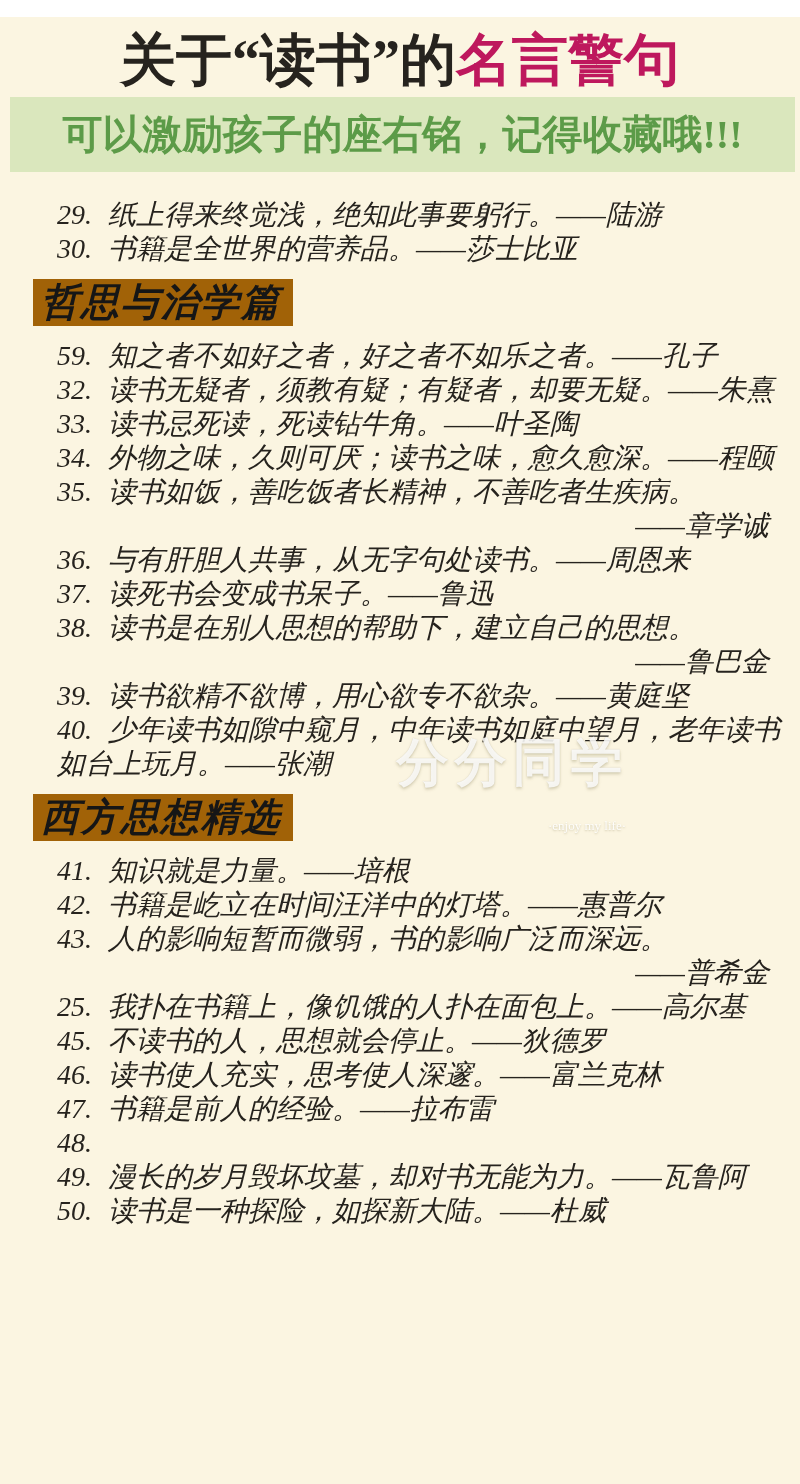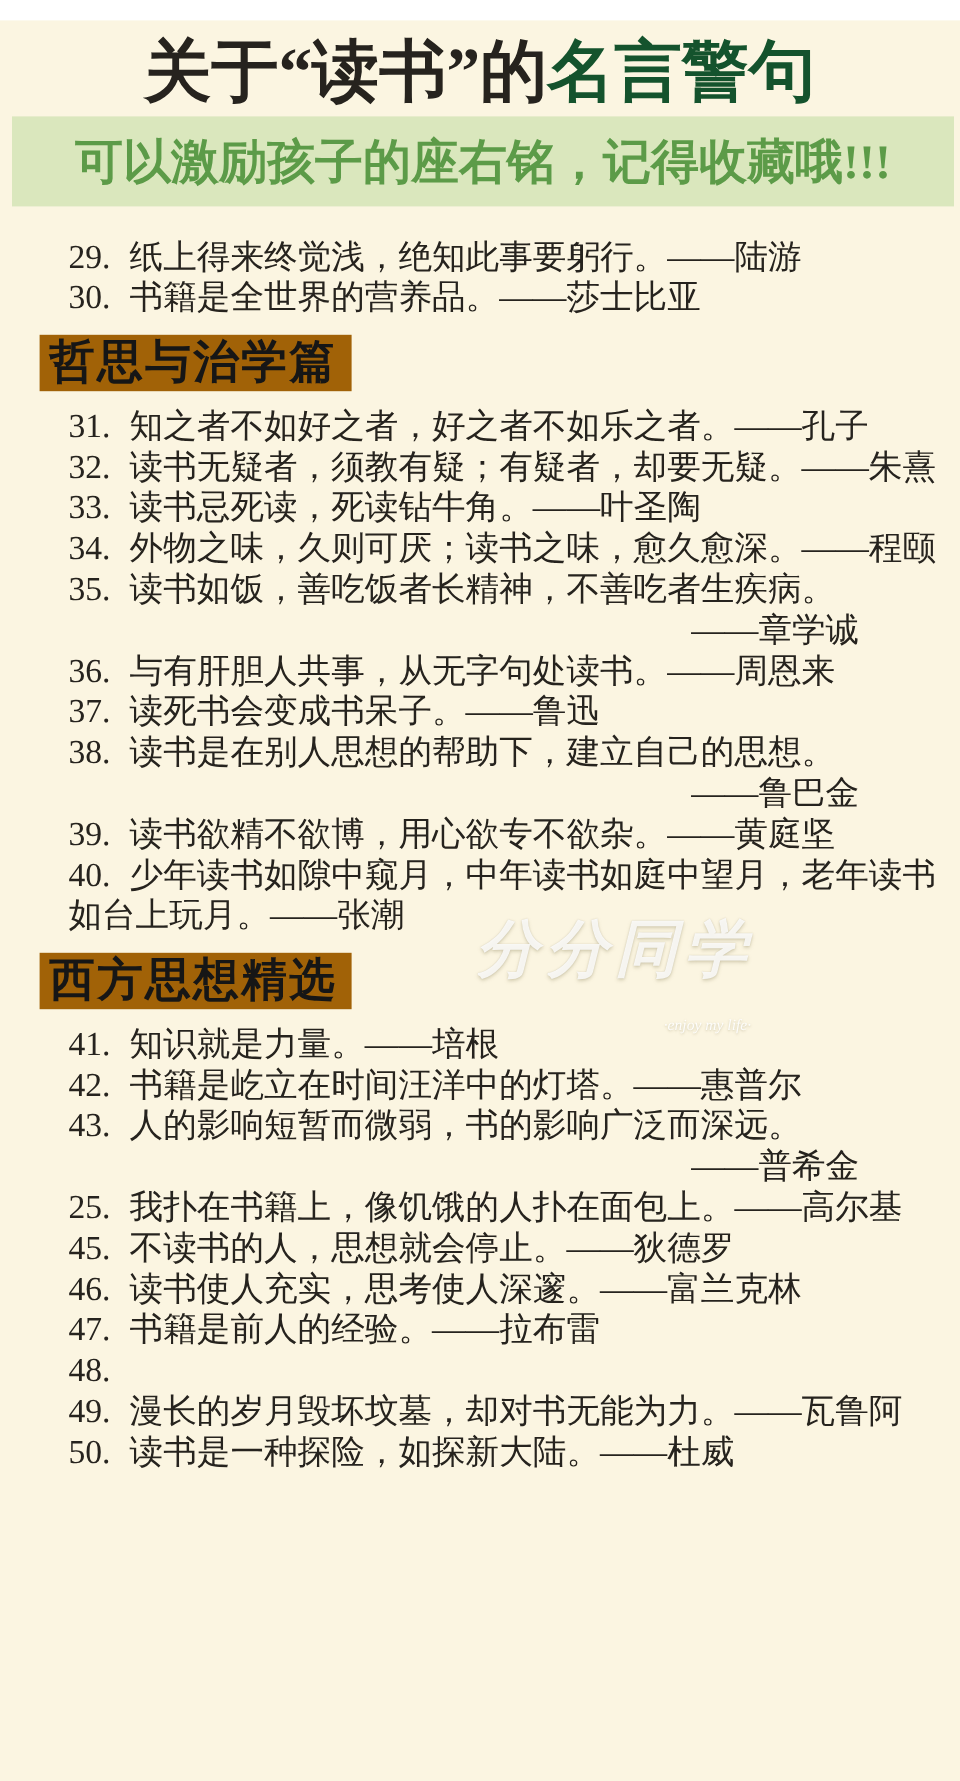--- a/index.html
+++ b/index.html
@@ -17,37 +17,38 @@
     background: #FFFFFF;
   }
   .title {
     margin: 12px 0 0 0;
     text-align: center;
     font-size: 56px;
     line-height: 62px;
     font-weight: bold;
     white-space: nowrap;
   }
-  .title .title-red { color: #14532d; }
+  .title .title-red { color: #be185d; }
   .banner {
     margin: 6px 5px 0 10px;
     height: 75px;
     background: #DAE7BD;
     display: flex;
     align-items: center;
     justify-content: center;
     font-size: 40px;
     font-weight: bold;
     color: #5C9B48;
     white-space: nowrap;
   }
   .content {
-    padding: 26px 84px 0 57px;
+    padding: 26px 31px 0 57px;
     font-size: 28px;
     line-height: 34px;
+    font-style: italic;
   }
   .line { white-space: nowrap; }
   .line.quote { display: flex; }
   .line .num { width: 51px; flex: none; }
   .line.author { text-align: right; }
   .section-header-row { margin: 13px 0; }
   .section-header {
     display: inline-block;
     background: #a16207;
     font-family: "Liberation Sans", "DejaVu Sans", sans-serif;
@@ -56,25 +57,24 @@
     line-height: 47px;
     padding: 0 12px 0 8px;
     margin-left: -24px;
     color: #161616;
     letter-spacing: 2px;
     white-space: nowrap;
   }
   .watermark {
     position: absolute;
     left: 395px;
-    top: 756px;
+    top: 728px;
     width: 235px;
     text-align: center;
     pointer-events: none;
-    font-style: italic;
   }
   .wm-name {
     font-size: 52px;
     font-weight: bold;
     letter-spacing: 6px;
     color: rgba(255,255,255,0.85);
     text-shadow: 0 2px 3px rgba(150,140,100,0.35), 0 0 1px rgba(120,110,80,0.30);
     white-space: nowrap;
   }
   .wm-tagline {
@@ -102,21 +102,21 @@
     <div class="line quote">
       <span class="num">29.</span>
       <span class="txt">纸上得来终觉浅，绝知此事要躬行。——陆游</span>
     </div>
     <div class="line quote">
       <span class="num">30.</span>
       <span class="txt">书籍是全世界的营养品。——莎士比亚</span>
     </div>
     <div class="section-header-row"><span class="section-header">哲思与治学篇</span></div>
     <div class="line quote">
-      <span class="num">31.</span>
+      <span class="num">59.</span>
       <span class="txt">知之者不如好之者，好之者不如乐之者。——孔子</span>
     </div>
     <div class="line quote">
       <span class="num">32.</span>
       <span class="txt">读书无疑者，须教有疑；有疑者，却要无疑。——朱熹</span>
     </div>
     <div class="line quote">
       <span class="num">33.</span>
       <span class="txt">读书忌死读，死读钻牛角。——叶圣陶</span>
     </div>

